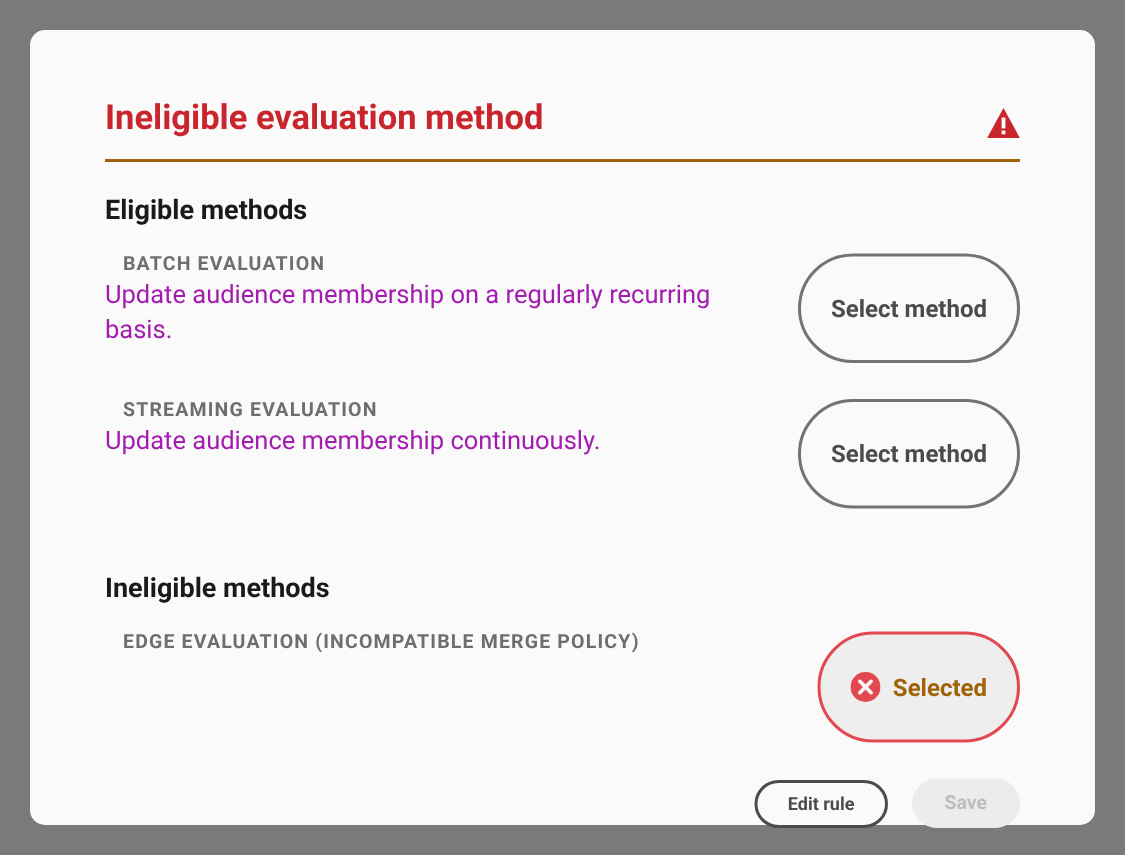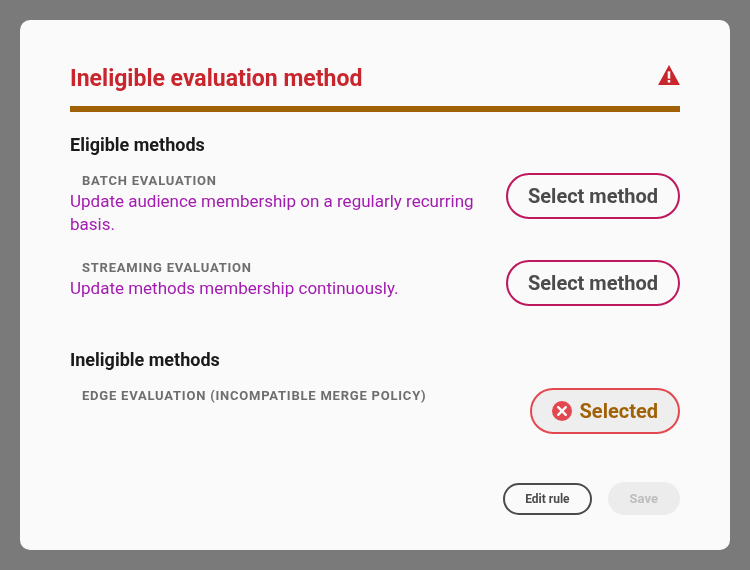--- a/index.html
+++ b/index.html
@@ -20,23 +20,23 @@
       width: 100%;
       height: 100%;
       padding: 45px 50px 35px 50px;
       display: flex;
       flex-direction: column;
       position: relative;
     }
     .header {
       display: flex;
       justify-content: space-between;
-      align-items: flex-start;
+      align-items: flex-end;
       padding-bottom: 14px;
-      border-bottom: 6px solid #a16207;
+      border-bottom: 2px solid #a16207;
       margin-bottom: 22px;
     }
     .title {
       color: #c9252d;
       font-size: 23px;
       font-weight: 700;
     }
     .warning-icon svg {
       width: 22px;
       height: 20px;
@@ -65,25 +65,25 @@
       color: #6e6e6e;
       margin-bottom: 2px;
       margin-left: 12px;
     }
     .method-desc {
       font-size: 17px;
       color: #a21caf;
       line-height: 1.35;
     }
     .pill-button {
-      border: 2px solid #be185d;
+      border: 2px solid #737373;
       background: transparent;
       border-radius: 999px;
-      padding: 9px 20px;
-      font-size: 20px;
+      padding: 25px 20px;
+      font-size: 16px;
       font-weight: 700;
       color: #4b4b4b;
       cursor: pointer;
       white-space: nowrap;
       font-family: inherit;
       display: inline-flex;
       align-items: center;
       gap: 8px;
       line-height: 1.2;
     }
@@ -160,21 +160,21 @@
     <div class="method-info">
       <div class="method-label">BATCH EVALUATION</div>
       <div class="method-desc">Update audience membership on a regularly recurring basis.</div>
     </div>
     <button class="pill-button">Select method</button>
   </div>
 
   <div class="method-row">
     <div class="method-info">
       <div class="method-label">STREAMING EVALUATION</div>
-      <div class="method-desc">Update methods membership continuously.</div>
+      <div class="method-desc">Update audience membership continuously.</div>
     </div>
     <button class="pill-button">Select method</button>
   </div>
 
   <div class="section-heading ineligible-heading">Ineligible methods</div>
 
   <div class="method-row">
     <div class="method-info">
       <div class="method-label">EDGE EVALUATION (INCOMPATIBLE MERGE POLICY)</div>
     </div>

